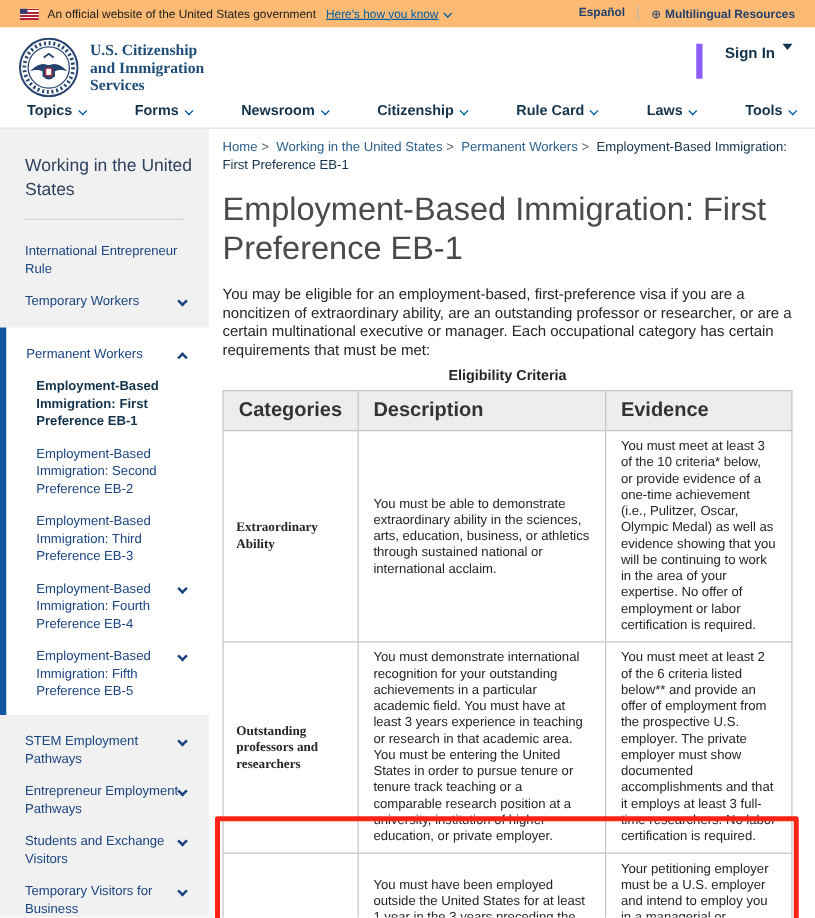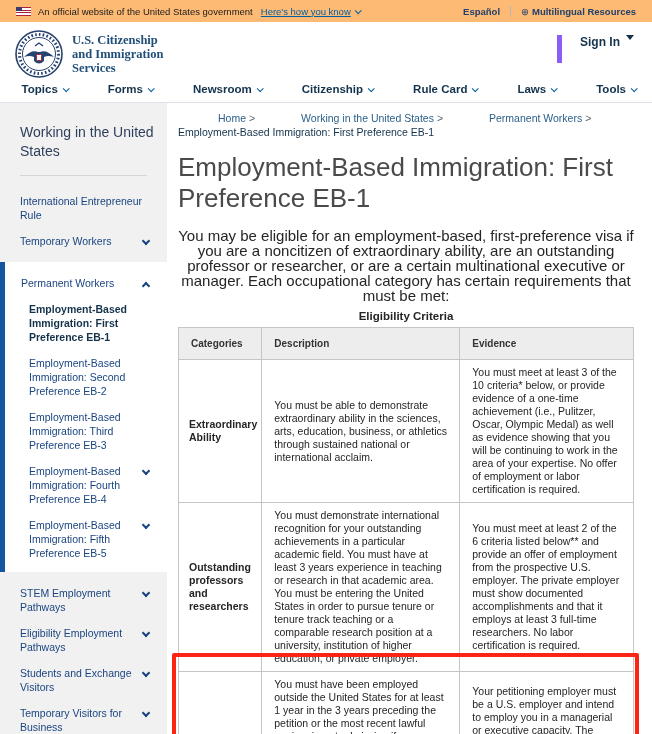--- a/index.html
+++ b/index.html
@@ -47,30 +47,30 @@
   .sb-chev.down { transform:rotate(45deg); }
   .sb-chev.up { transform:rotate(225deg); top:13px; }
   .sb-card { background:#fff; border-left:5px solid #1456a0; margin:8px 0; padding:8px 0 6px 0; }
   .sb-card .sb-item { padding-left:16px; }
   .sb-sub { position:relative; color:#1a4480; padding:6px 24px 6px 24px; cursor:pointer; }
   .sb-sub.active { color:#13324b; font-weight:700; }
 
   
   .main { flex:1; padding:8px 18px 0 11px; }
   .breadcrumb { font-size:10.5px; line-height:14px; color:#13324b; }
-  .breadcrumb a { color:#2c608c; text-decoration:none; cursor:pointer;margin-left:40px; }
+  .breadcrumb a { color:#2c608c; text-decoration:none; cursor:pointer; }
   .bc-sep { color:#5b616b; margin:0 3px; }
   .page-title { font-size:26px; line-height:31px; font-weight:400; color:#4a4a4a; margin:13px 0 14px 0; }
-  .intro { font-size:15px; line-height:15px; color:#252525;text-align:center; }
+  .intro { font-size:12px; line-height:15px; color:#252525; }
   .tbl-caption { text-align:center; font-size:11.5px; font-weight:700; color:#252525; margin:7px 0 5px 0; }
   table { width:100%; border-collapse:collapse; }
   th, td { border:1px solid #c5c5c5; font-size:10.5px; line-height:13px;
     vertical-align:middle; padding:6px 12px; color:#252525; }
-  th { background:#ededed; font-size:10px; text-align:left; padding:9px 12px; color:#333; }
-  td.cat { font-weight:700; padding-left:10px; padding-right:4px; }
+  th { background:#ededed; font-size:16px; text-align:left; padding:9px 12px; color:#333; }
+  td.cat { font-weight:700; padding-left:10px; padding-right:4px;font-family:Liberation Serif, serif; }
 
   
   .highlight-box { position:absolute; border:4px solid #fc2414; border-radius:2px;
     pointer-events:none; z-index:9; }
 </style>
 </head>
 <body>
 
 <div class="banner">
   <span class="flag"></span>
@@ -172,21 +172,21 @@
         <span>Employment-Based Immigration: Fifth Preference EB-5</span>
         <span class="sb-chev down"></span>
       </div>
     </div>
 
     <div class="sb-item">
       <span>STEM Employment Pathways</span>
       <span class="sb-chev down"></span>
     </div>
     <div class="sb-item">
-      <span>Eligibility Employment Pathways</span>
+      <span>Entrepreneur Employment Pathways</span>
       <span class="sb-chev down"></span>
     </div>
     <div class="sb-item">
       <span>Students and Exchange Visitors</span>
       <span class="sb-chev down"></span>
     </div>
     <div class="sb-item">
       <span>Temporary Visitors for Business</span>
       <span class="sb-chev down"></span>
     </div>

